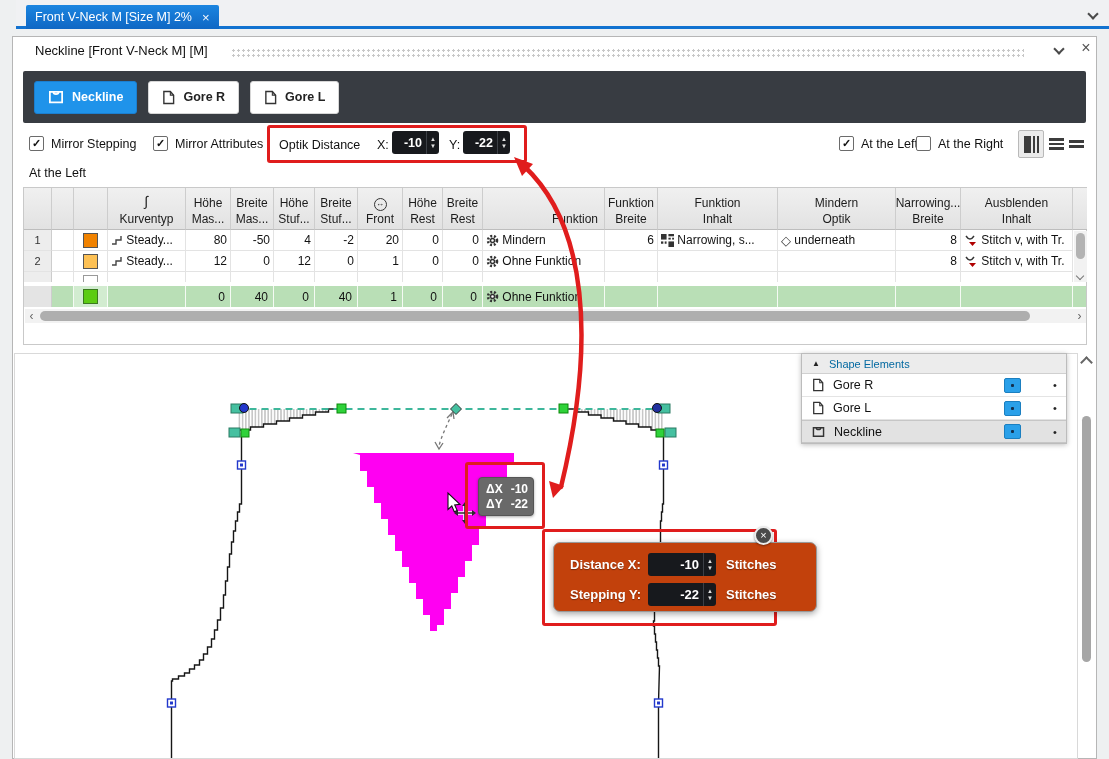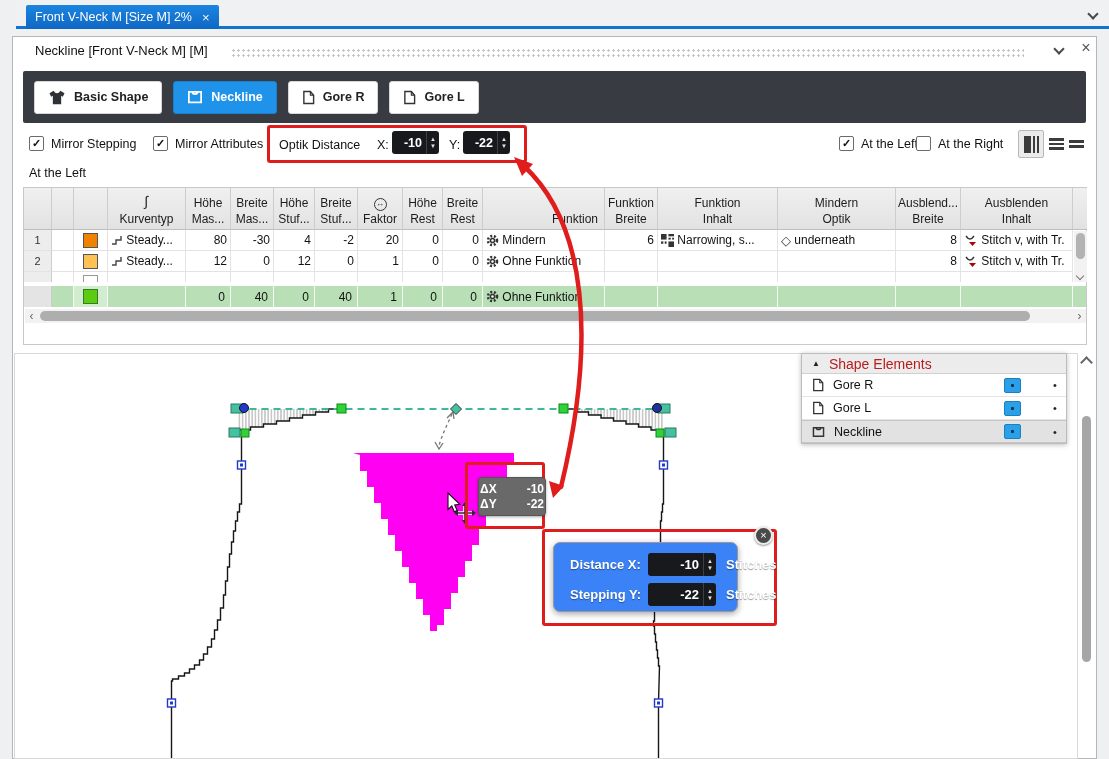--- a/index.html
+++ b/index.html
@@ -86,35 +86,35 @@
   
   .canvas{position:absolute;left:1px;top:316px;width:1064px;height:406px;border:1px solid #d9d9d9;background:#fff}
   .canvas svg{display:block}
   .cvscroll-chev{position:absolute;left:1069px;top:321px;width:9px;height:9px;border-right:2px solid #666;border-bottom:2px solid #666;transform:rotate(-135deg)}
   .cvthumb{position:absolute;left:1069px;top:379px;width:9px;height:246px;background:#a6a6a6;border-radius:5px}
 
   
   .shape-panel{position:absolute;left:788px;top:316px;width:266px;background:#fff;border:1px solid #bcbcbc;box-shadow:0 1px 5px rgba(0,0,0,.25)}
   .sp-head{height:20px;background:#ececec;border-bottom:1px solid #d0d0d0;display:flex;align-items:center;gap:9px;padding-left:10px}
   .sp-head .tri{font-size:8px;color:#222;line-height:1}
-  .sp-head .t{font-size:14px;color:#b91c1c}
+  .sp-head .t{font-size:11px;color:#0369a1}
   .sp-row{height:23px;display:flex;align-items:center;border-bottom:1px solid #e4e4e4;padding-left:10px;gap:9px}
   .sp-row.sel{background:#e2e2e2;border-top:1px solid #c6c6c6;border-bottom:1px solid #c6c6c6}
   .sp-row .lab{font-size:12.5px;color:#111;flex:1}
   .sp-blue{width:17px;height:15px;background:#2aa0e9;border:1px solid #1b7fc0;border-radius:2px;display:flex;align-items:center;justify-content:center;margin-right:14px}
   .sp-blue i{width:3px;height:3px;background:#13304e;border-radius:1px}
   .sp-dot{width:22px;text-align:center;font-size:11px;color:#222}
 
   
   .redbox{position:absolute;border:3px solid var(--annotation-red);border-radius:3px;pointer-events:none}
-  .tooltip{position:absolute;left:465px;top:440px;width:68px;background:#696969;border:1px solid #555;border-radius:4px;
-           padding:4px 1px;display:grid;grid-template-columns:auto 1fr;row-gap:1px;column-gap:8px;
+  .tooltip{position:absolute;left:465px;top:440px;width:56px;background:#696969;border:1px solid #555;border-radius:4px;
+           padding:4px 7px;display:grid;grid-template-columns:auto 1fr;row-gap:1px;column-gap:8px;
            color:#fff;font-size:12px;font-weight:bold;box-shadow:0 1px 3px rgba(0,0,0,.35);z-index:7}
   .tooltip .v{text-align:right}
-  .dlg{position:absolute;left:540px;top:505px;width:185px;height:70px;background:#3b82f6;border:1px solid #999;border-radius:7px;
+  .dlg{position:absolute;left:540px;top:505px;width:264px;height:70px;background:#c2410c;border:1px solid #999;border-radius:7px;
        box-shadow:0 2px 6px rgba(0,0,0,.35);z-index:7}
   .dlg-row{position:absolute;left:0;width:100%;height:23px;display:flex;align-items:center}
   .dlg-row .lab{position:absolute;left:16px;color:#fff;font-weight:bold;font-size:13px;text-shadow:0 1px 1px rgba(0,0,0,.4)}
   .dlg-row .spin{left:94px;top:0;width:68px}
   .dlg-row .spin .val{font-size:13px}
   .dlg-row .unit{position:absolute;left:172px;color:#fff;font-weight:bold;font-size:13px;text-shadow:0 1px 1px rgba(0,0,0,.4)}
   .dlg-close{position:absolute;left:741px;top:489px;width:19px;height:19px;border-radius:50%;background:#4a4a4a;
              border:2px solid #ececec;box-shadow:0 1px 2px rgba(0,0,0,.4);display:flex;align-items:center;justify-content:center;
              color:#fff;font-size:11px;line-height:1;z-index:8}
   .red-overlay{position:absolute;left:0;top:0;width:1109px;height:759px;pointer-events:none;z-index:9}
@@ -131,26 +131,20 @@
 </div>
 
 <div class="panel">
 
   <span class="p-title">Neckline [Front V-Neck M] [M]</span>
   <div class="dots"></div>
   <div class="chev p-chev"></div>
   <span class="p-close">×</span>
 
   <div class="toolbar">
-    <button class="tb-btn">
-      <svg width="18" height="15" viewBox="0 0 20 18">
-          <path d="M6 1 L1 4 3 8 5 7 5 17 15 17 15 7 17 8 19 4 14 1 C13 3 11.5 4 10 4 8.5 4 7 3 6 1 Z" fill="#2e3236"></path>
-        </svg>
-      <span>Basic Shape</span>
-    </button>
     <button class="tb-btn active">
       <svg width="16" height="14" viewBox="0 0 18 16">
           <path d="M2 2 h14 v12 h-14 z" fill="none" stroke="#fff" stroke-width="2"></path>
           <path d="M6 2 c0 3.5 6 3.5 6 0" fill="none" stroke="#fff" stroke-width="2"></path>
         </svg>
       <span>Neckline</span>
     </button>
     <button class="tb-btn">
       <svg width="13" height="15" viewBox="0 0 14 16">
           <path d="M2 1.5 h7 l3.5 4 v9 h-10.5 z" fill="none" stroke="#333" stroke-width="1.5"></path>
@@ -255,21 +249,21 @@
       <div class="th">
           <span>Höhe</span>
           <span>Stuf...</span>
         </div>
       <div class="th">
           <span>Breite</span>
           <span>Stuf...</span>
         </div>
       <div class="th">
           <span style="border:1px solid #333;border-radius:50%;width:13px;height:13px;font-size:8px;display:flex;align-items:center;justify-content:center">↔</span>
-          <span>Faktor</span>
+          <span>Front</span>
         </div>
       <div class="th">
           <span>Höhe</span>
           <span>Rest</span>
         </div>
       <div class="th">
           <span>Breite</span>
           <span>Rest</span>
         </div>
       <div class="th" style="align-items:flex-end;padding-right:6px">
@@ -281,41 +275,41 @@
         </div>
       <div class="th">
           <span>Funktion</span>
           <span>Inhalt</span>
         </div>
       <div class="th">
           <span>Mindern</span>
           <span>Optik</span>
         </div>
       <div class="th">
-          <span>Ausblend...</span>
+          <span>Narrowing...</span>
           <span>Breite</span>
         </div>
       <div class="th">
           <span>Ausblenden</span>
           <span>Inhalt</span>
         </div>
     </div>
     <div class="th-fill"></div>
 
     <div class="grid17 trow">
       <div class="c numcell">1</div>
       <div class="c"></div>
       <div class="c">
           <span class="sw sw1"></span>
         </div>
       <div class="c"><svg width="12" height="12" viewBox="0 0 12 12">
             <path d="M1 10 h4 v-4 h5 v-4" stroke="#444" fill="none" stroke-width="1.4"></path>
           </svg>&nbsp;<span>Steady...</span></div>
       <div class="c r">80</div>
-      <div class="c r">-30</div>
+      <div class="c r">-50</div>
       <div class="c r">4</div>
       <div class="c r">-2</div>
       <div class="c r">20</div>
       <div class="c r">0</div>
       <div class="c r">0</div>
       <div class="c"><svg width="13" height="13" viewBox="0 0 16 16">
             <circle cx="8" cy="8" r="5.5" fill="none" stroke="#333" stroke-width="3.2" stroke-dasharray="2.4 2.1"></circle>
             <circle cx="8" cy="8" r="3.4" fill="#333"></circle>
             <circle cx="8" cy="8" r="1.5" fill="#fff"></circle>
           </svg>&nbsp;<span>Mindern</span></div>

